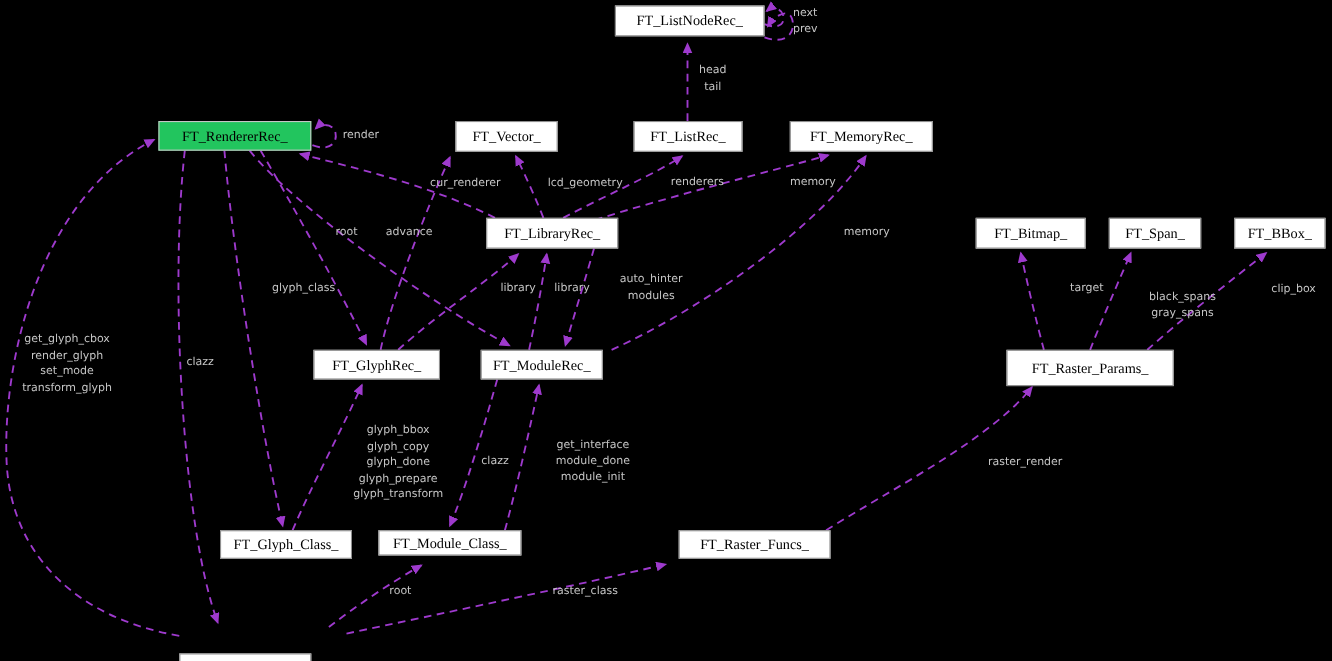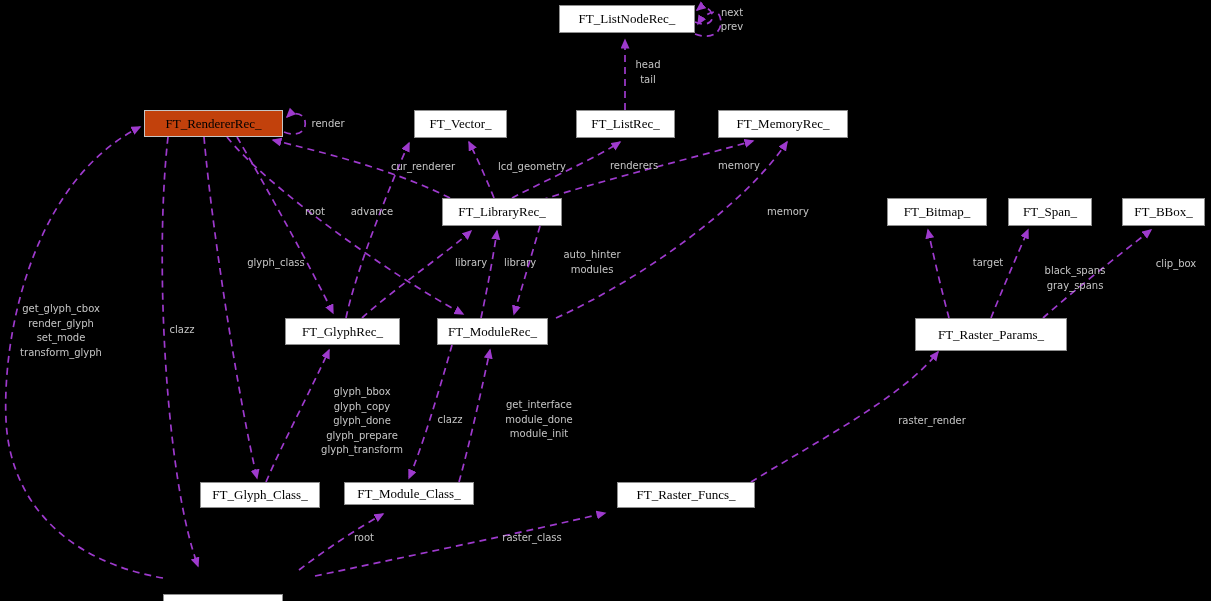--- a/index.html
+++ b/index.html
@@ -4,21 +4,21 @@
 <style>
   html,body{margin:0;padding:0;background:#000;}
   body{position:relative;width:1211px;height:601px;overflow:hidden;
        font-family:"DejaVu Sans","Liberation Sans",sans-serif;}
   #edges{position:absolute;left:0;top:0;width:1211px;height:601px;}
   .edge{fill:none;stroke:#9e3acd;stroke-width:1.7;stroke-dasharray:7 5;}
   .node{position:absolute;background:#ffffff;border:1px solid #8f8f8f;
         color:#000;font-size:13px;text-align:center;box-sizing:border-box;
         display:flex;align-items:center;justify-content:center;cursor:pointer;
         white-space:nowrap;font-family:Liberation Serif, serif;}
-  .node.hl{background:#c2410c;border:1px solid #c6c6c6;}
+  .node.hl{background:#22c55e;border:1px solid #c6c6c6;}
   .elabel{position:absolute;transform:translate(-50%,-50%);color:#c5c5c5;
           font-size:10px;line-height:14.5px;text-align:center;
           white-space:pre;pointer-events:none;}
 </style>
 </head>
 <body>
 
 <svg id="edges" width="1211" height="601" viewBox="0 0 1211 601">
   <defs>
     <marker id="arrow" markerWidth="12" markerHeight="10" refX="8.5" refY="4.5" orient="auto" markerUnits="userSpaceOnUse">

